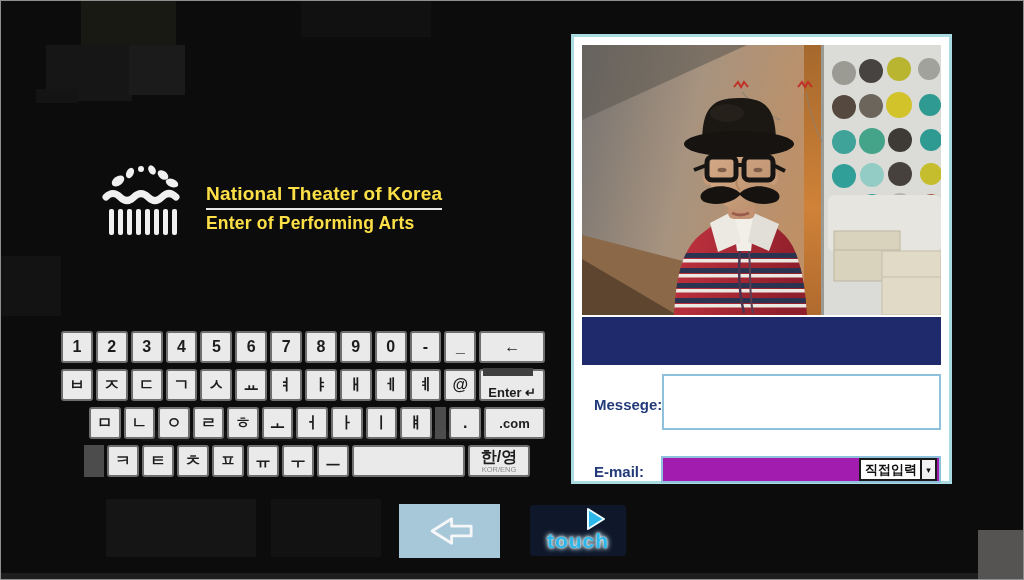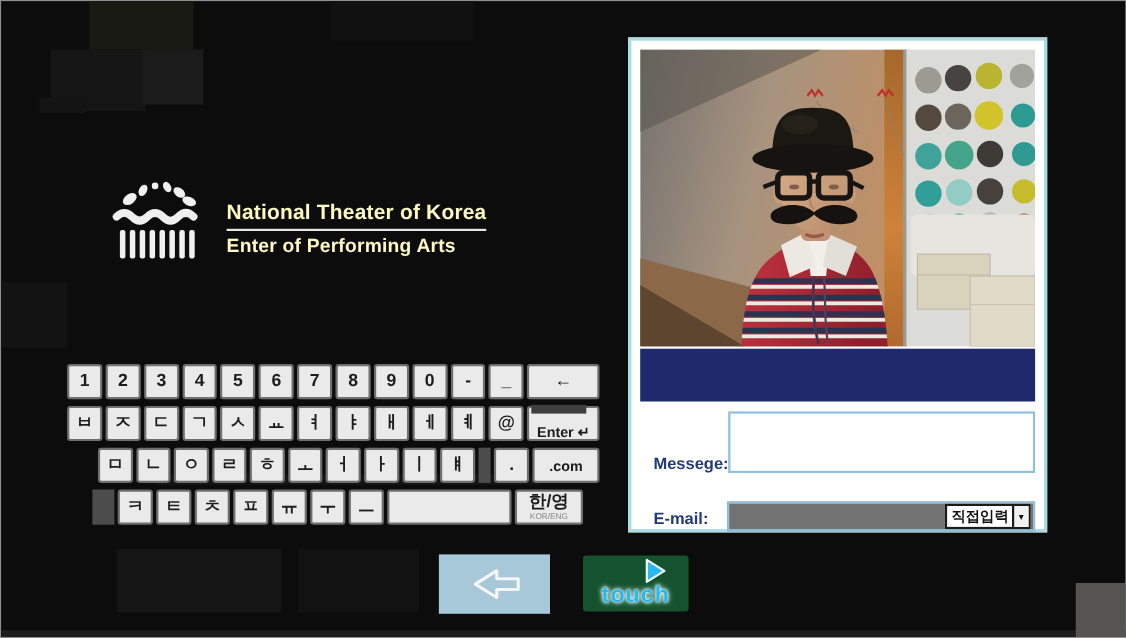--- a/index.html
+++ b/index.html
@@ -1,55 +1,55 @@
 <!DOCTYPE html>
 <html><head>
 <meta charset="utf-8">
 <style>
   html,body{margin:0;padding:0;background:#000;}
   .stage{position:relative;width:1024px;height:580px;background:#0c0c0c;overflow:hidden;
          border:1px solid #8f8f8f;box-sizing:border-box;font-family:"Liberation Sans",sans-serif;}
   .tile{position:absolute;}
   
-  .logo{position:absolute;left:95px;top:164px;display:flex;align-items:flex-start;gap:14px;color:#fef9c3;}
+  .logo{position:absolute;left:95px;top:164px;display:flex;align-items:flex-start;gap:14px;color:#fde047;}
   .logo-text{padding-top:18px;}
   .logo-line1{font-size:19px;font-weight:bold;letter-spacing:.2px;display:inline-block;
               border-bottom:2px solid #e8e8e8;padding-bottom:3px;}
   .logo-line2{font-size:17.5px;font-weight:bold;margin-top:3px;letter-spacing:.2px;}
   
   .keyboard{position:absolute;left:60px;top:330px;width:487px;}
   .kb-row{display:flex;margin-bottom:6px;height:32px;}
   .kb-key{width:32px;height:32px;margin-right:3px;background:#eaeaea;border:2px solid #6f6f6f;
           box-sizing:border-box;border-radius:3px;color:#1c1c1c;font-weight:bold;font-size:16px;
           display:flex;flex-direction:column;align-items:center;justify-content:center;line-height:1;}
   .kb-key.small span:first-child{font-size:13px;}
   .kb-key .kb-sub{font-size:7.5px;font-weight:normal;color:#8a8a8a;margin-top:1px;}
   .kb-gap{height:32px;background:#4c4c4c;margin-right:3px;}
   .enter-notch{position:absolute;left:422px;top:37px;width:50px;height:8px;background:#3f3f3f;}
   
   .panel{position:absolute;left:570px;top:33px;width:381px;height:450px;background:#ffffff;
          border:3px solid #abdbe2;box-sizing:border-box;padding:8px;}
   .photo{width:359px;height:270px;display:block;}
   .navy-bar{width:359px;height:48px;margin-top:2px;background:#1e2a6c;}
   .form{padding-top:9px;color:#223a7a;}
-  .form-row{display:flex;align-items:flex-end;}
+  .form-row{display:flex;align-items:center;}
   .form-label{width:62px;margin-left:12px;font-size:15px;font-weight:bold;padding-top:4px;white-space:nowrap;}
   .msg-box{width:283px;height:56px;background:#fff;border:2px solid #8fc0dc;box-sizing:border-box;margin-left:6px;}
   .email-row{margin-top:26px;align-items:center;}
-  .email-box{width:283px;height:27px;background:#737373;border:2px solid #8fc0dc;box-sizing:border-box;margin-left:6px;
+  .email-box{width:283px;height:27px;background:#a21caf;border:2px solid #8fc0dc;box-sizing:border-box;margin-left:6px;
              display:flex;align-items:flex-end;justify-content:flex-end;}
   .email-input{flex:1;height:100%;border:none;outline:none;font-size:13px;background:transparent;min-width:10px;}
   .domain-select{display:flex;align-items:stretch;border:2px solid #1a1a1a;height:19px;margin-right:2px;background:#fff;cursor:default;}
   .domain-text{font-size:13px;font-weight:bold;color:#111;padding:1px 3px 0 4px;line-height:17px;}
   .domain-arrow{width:13px;border-left:2px solid #1a1a1a;display:flex;align-items:center;justify-content:center;
                 font-size:9px;color:#111;background:#f2f2f2;}
   
   .back-btn{position:absolute;left:398px;top:503px;width:101px;height:54px;background:#a6c8d8;
             display:flex;align-items:center;justify-content:center;cursor:pointer;}
-  .touch-btn{position:absolute;left:529px;top:504px;width:96px;height:51px;background:#14532d;border-radius:3px;
+  .touch-btn{position:absolute;left:529px;top:504px;width:96px;height:51px;background:#0f172a;border-radius:3px;
              cursor:pointer;}
   .touch-tri{position:absolute;left:52px;top:2px;}
   .touch-word{position:absolute;left:0;right:0;bottom:3px;text-align:center;font-size:21px;font-weight:bold;
               letter-spacing:1px;color:#2bb7ea;
               text-shadow:0 0 2px #ffffff,0 0 4px #eaffff,0 0 6px #bfefff;}
 </style>
 </head>
 <body>
 
 <div class="stage">

